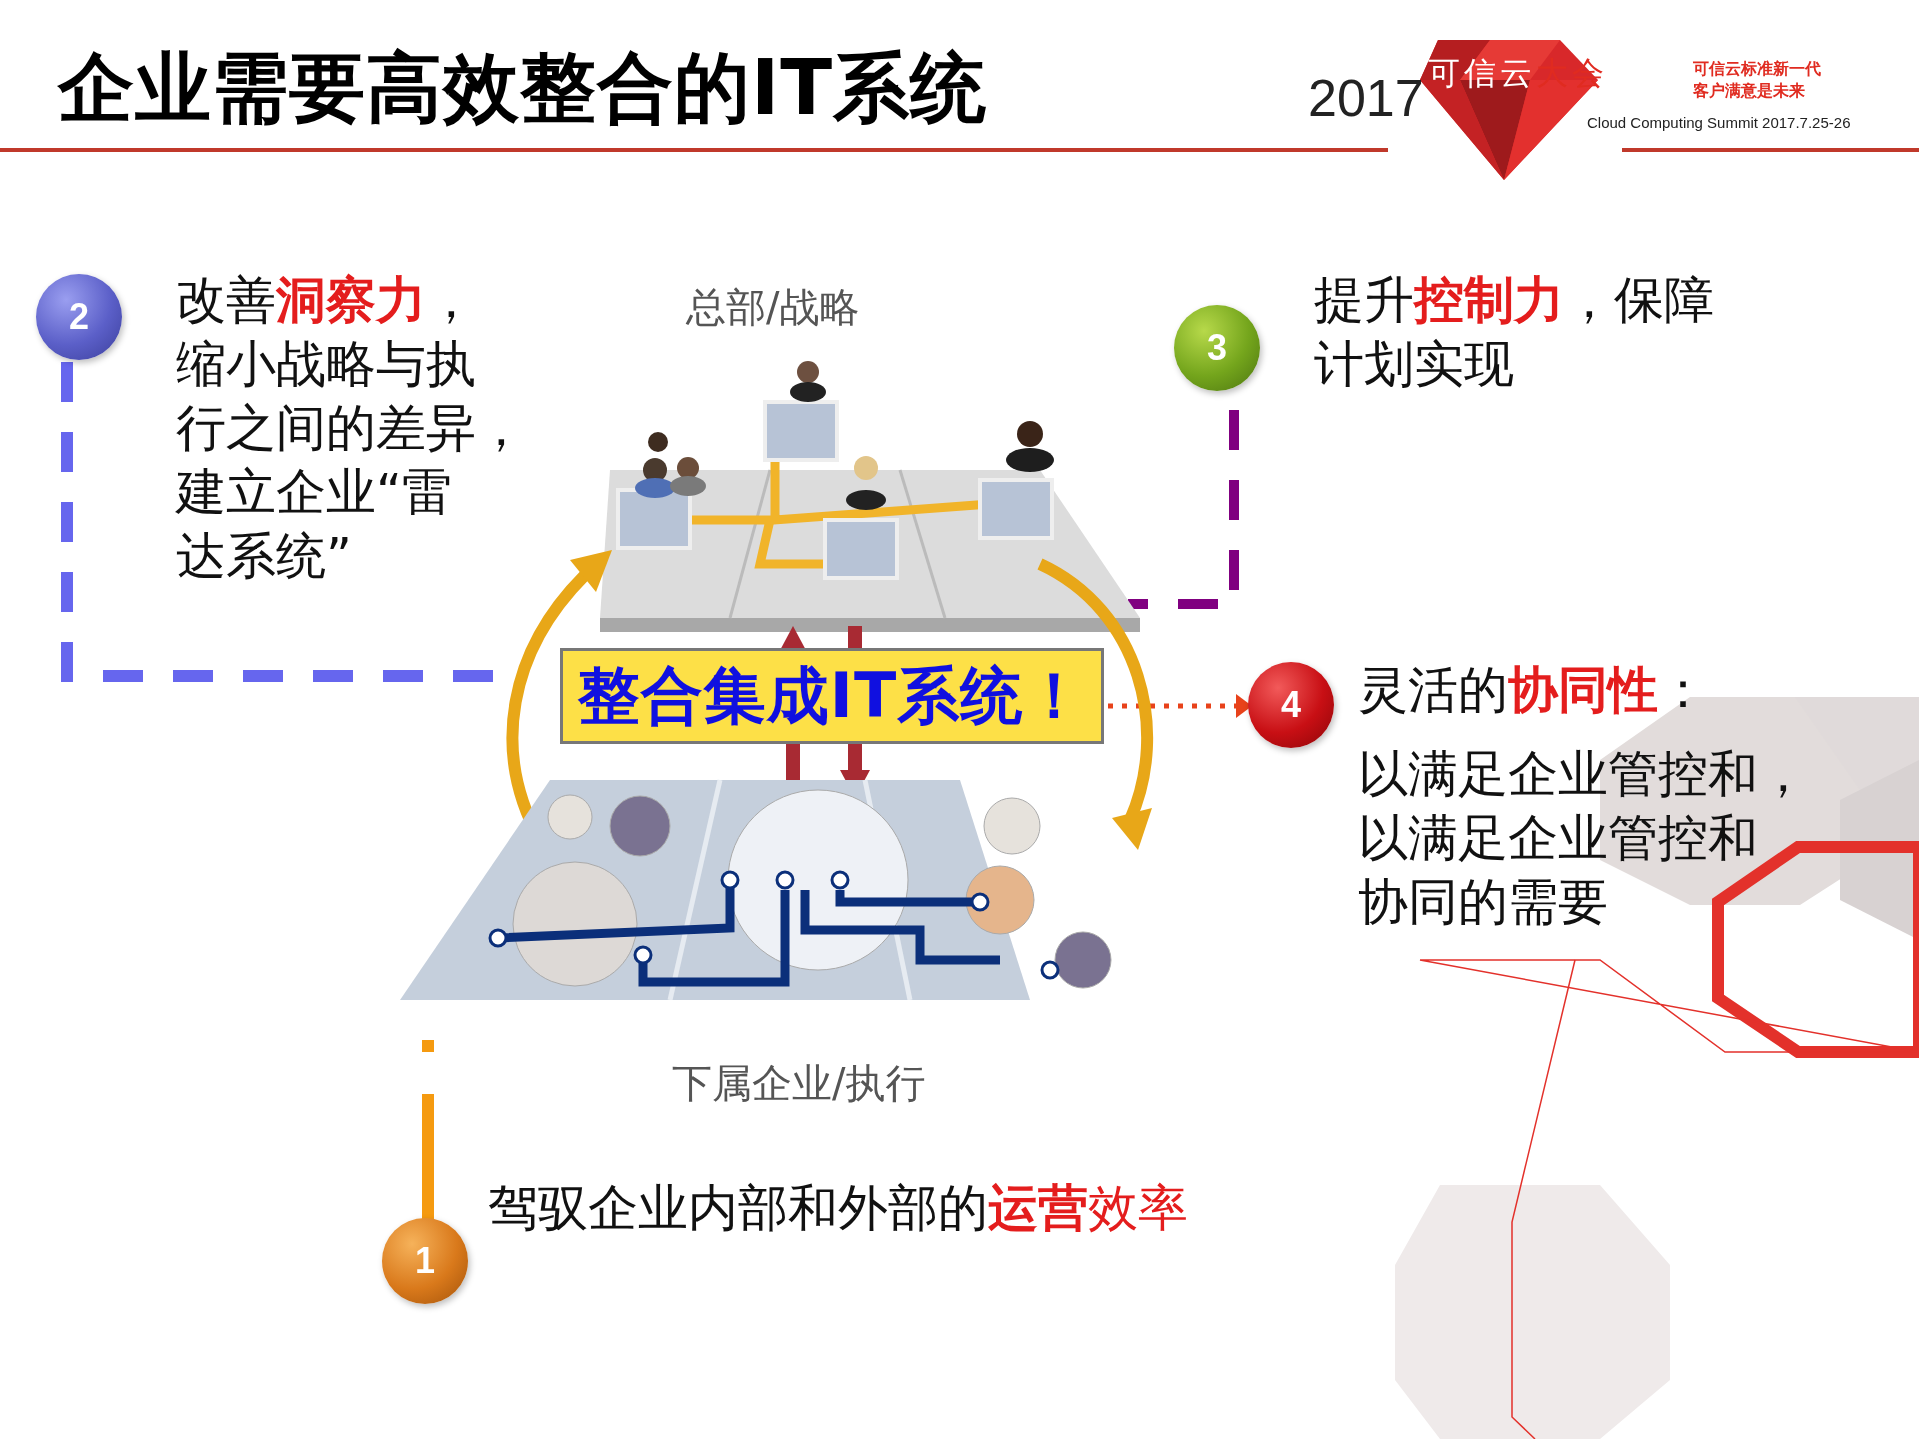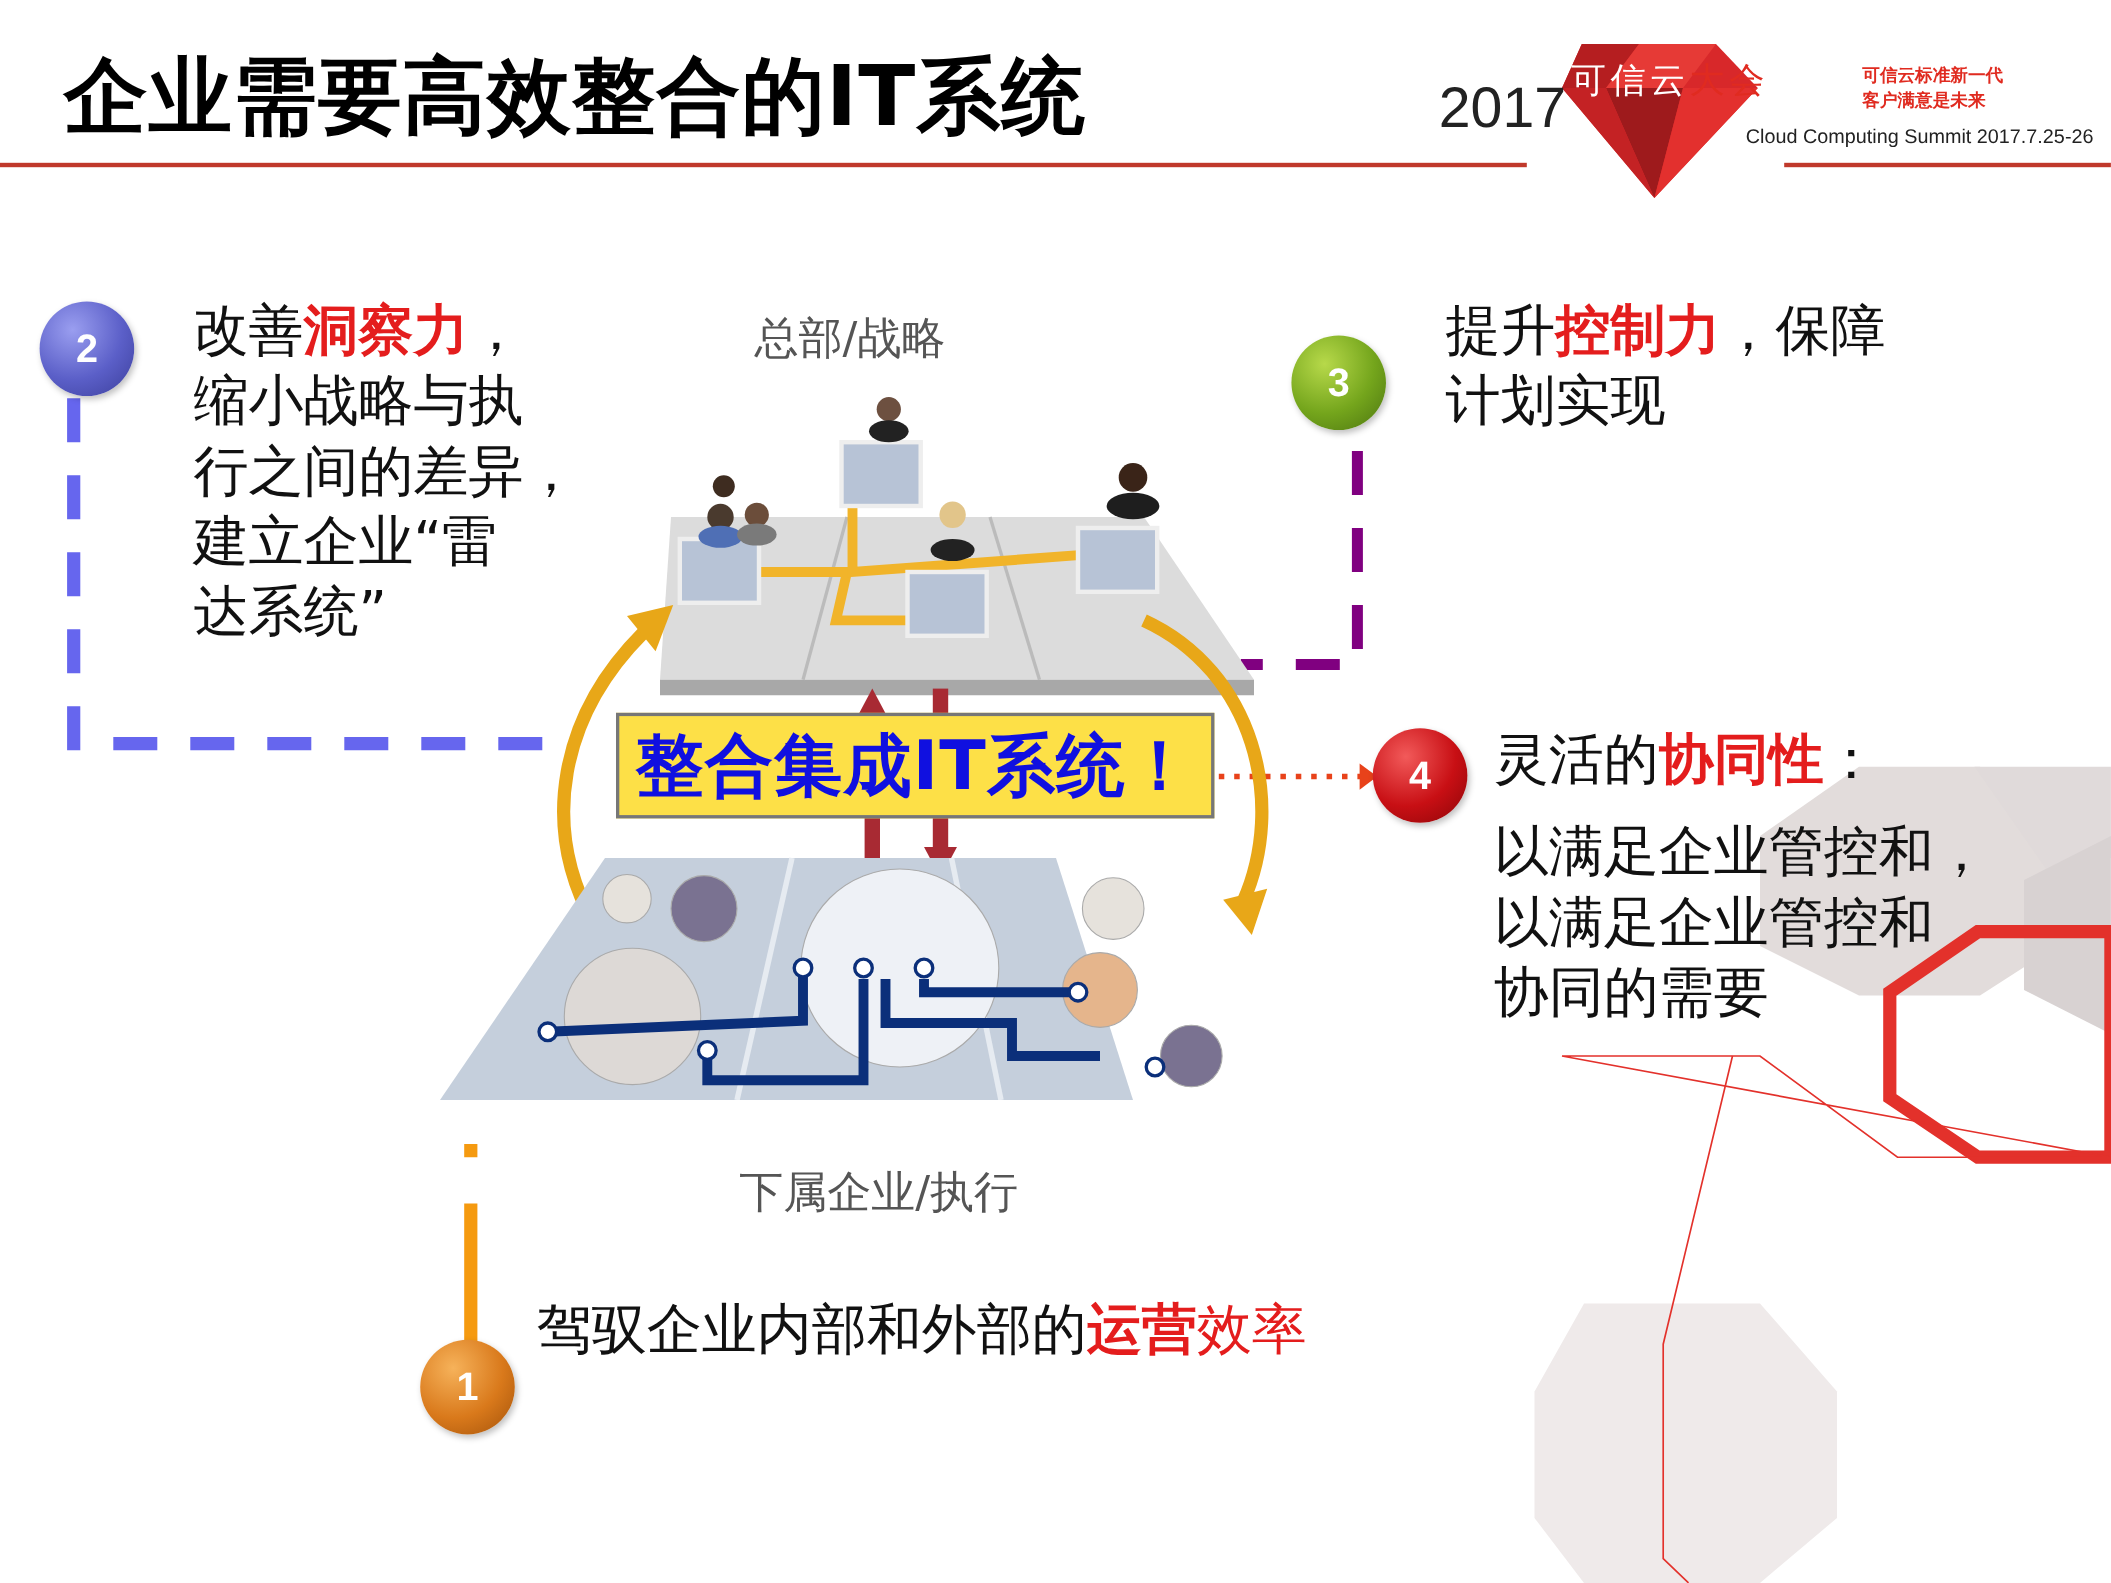--- a/index.html
+++ b/index.html
@@ -4,21 +4,21 @@
 <style>
   html,body{margin:0;padding:0;background:#fff;}
   body{width:1919px;height:1439px;position:relative;overflow:hidden;font-family:"DejaVu Sans","Liberation Sans",sans-serif;color:#111;}
   .abs{position:absolute;}
   .title{left:58px;top:38px;font-size:76px;font-weight:bold;letter-spacing:1px;color:#000;font-family:"DejaVu Sans",sans-serif;}
   .rule{height:4px;background:#c0392b;}
   .year{left:1308px;top:56px;font-size:52px;color:#222;font-family:"Liberation Sans",sans-serif;margin-top:12px;}
   .conf-cn{left:1428px;top:52px;font-size:32px;color:#fff;letter-spacing:4px;}
   .conf-cn .red{color:#e02b20;}
   .slogan{left:1693px;top:58px;font-size:16px;color:#e02b20;line-height:22px;font-weight:bold;}
-  .sub-en{left:1587px;top:114px;font-size:18px;color:#222;font-family:"Liberation Sans",sans-serif;}
+  .sub-en{left:1587px;top:114px;font-size:15px;color:#222;font-family:"Liberation Sans",sans-serif;}
   .badge{width:86px;height:86px;border-radius:50%;color:#fff;font-weight:bold;font-size:36px;display:flex;align-items:center;justify-content:center;font-family:"Liberation Sans",sans-serif;box-shadow:2px 3px 6px rgba(0,0,0,0.25);}
   .b2{left:36px;top:274px;background:radial-gradient(circle at 35% 30%,#9a9ef0,#5b5fc8 55%,#3b3e9a);}
   .b3{left:1174px;top:305px;background:radial-gradient(circle at 35% 30%,#b7d94a,#74a51c 55%,#4b7410);}
   .b4{left:1248px;top:662px;background:radial-gradient(circle at 35% 30%,#f25a5a,#c80f14 55%,#8a0508);}
   .b1{left:382px;top:1218px;background:radial-gradient(circle at 35% 30%,#f6b25a,#d9791b 55%,#a2520a);}
   .txt{font-size:50px;line-height:64px;color:#111;}
   .hl{color:#e41d1d;font-weight:bold;}
   .label{font-size:40px;color:#555;}
   .banner{left:560px;top:648px;width:544px;height:96px;background:#fde047;border:3px solid #777;box-sizing:border-box;display:flex;align-items:center;justify-content:center;font-size:62px;font-weight:bold;color:#1010e0;letter-spacing:1px;}
 </style>

